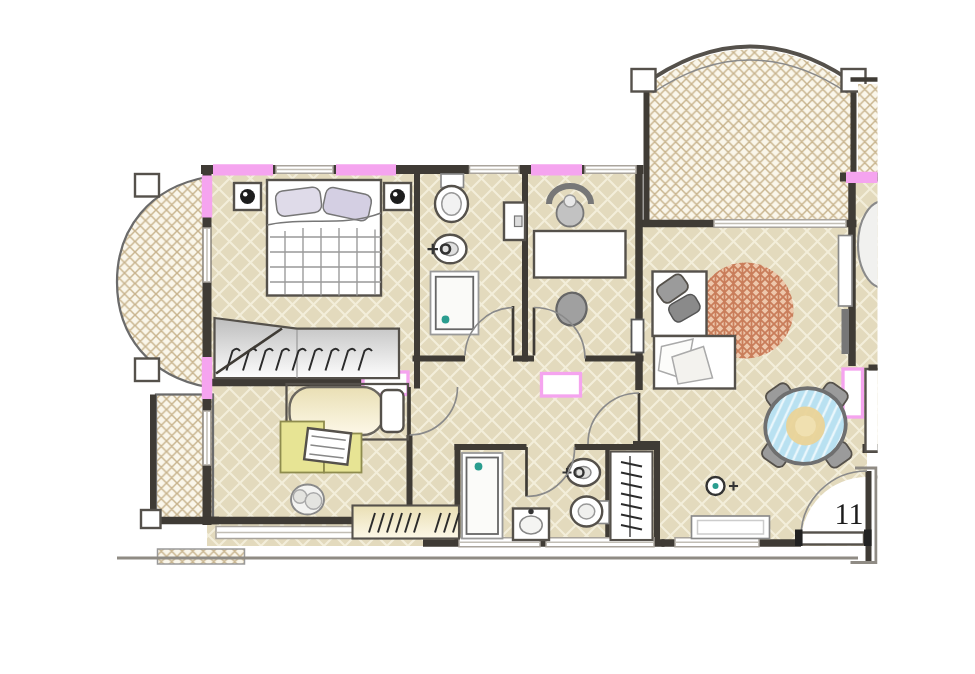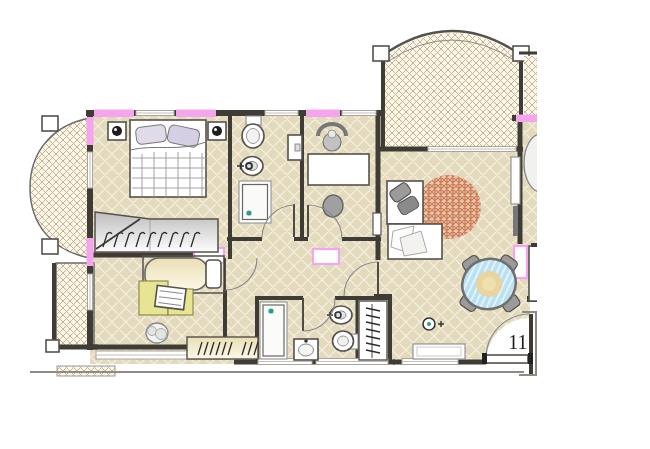--- a/index.html
+++ b/index.html
@@ -1,17 +1,17 @@
 <!DOCTYPE html>
 <html style="--c-wall: #3f3b35; --c-outline: #8f8b84; --c-floor: #e3dabd; --c-floorLine: #f3eeda; --c-balconyBg: #faf6ea; --c-balconyLine: #c8b48e; --c-pink: #f5a4ef; --c-rugBg: #eec7ab; --c-rugLine: #c97d5a; --c-glass: #b9e1f1; --c-glassLine: #eaf7fc; --c-glassCenter: #ead397; --c-yellow: #e7e494; --c-cream: #f1e8c5; --c-gray: #9b9b9b; --c-white: #ffffff; --c-teal: #2a9d8f; --c-text: #1c1c1c;"><head>
 <meta charset="utf-8">
 <style>
   html,body{margin:0;padding:0;background:#fff;}
   .plan-wrap{width:537px;height:449px;position:relative;background:#fff;overflow:hidden;
-             font-family:"Liberation Sans",sans-serif;}
+             font-family:"Liberation Sans",sans-serif;margin-left:48px;}
   svg{display:block;}
   
   .wall{stroke:var(--c-wall);fill:none;stroke-linecap:butt;}
   .w6{stroke-width:6}.w5{stroke-width:5}.w4{stroke-width:4}.w3{stroke-width:3}
   .thin{stroke:var(--c-outline);fill:none;stroke-width:1.2;}
   .gline{stroke:var(--c-outline);stroke-width:2;fill:none;}
   
   .winseg{fill:#ffffff;stroke:#a9a49c;stroke-width:1;}
   .winline{stroke:#c2beb5;stroke-width:1;fill:none;}
   .pinkS{fill:var(--c-pink);}

